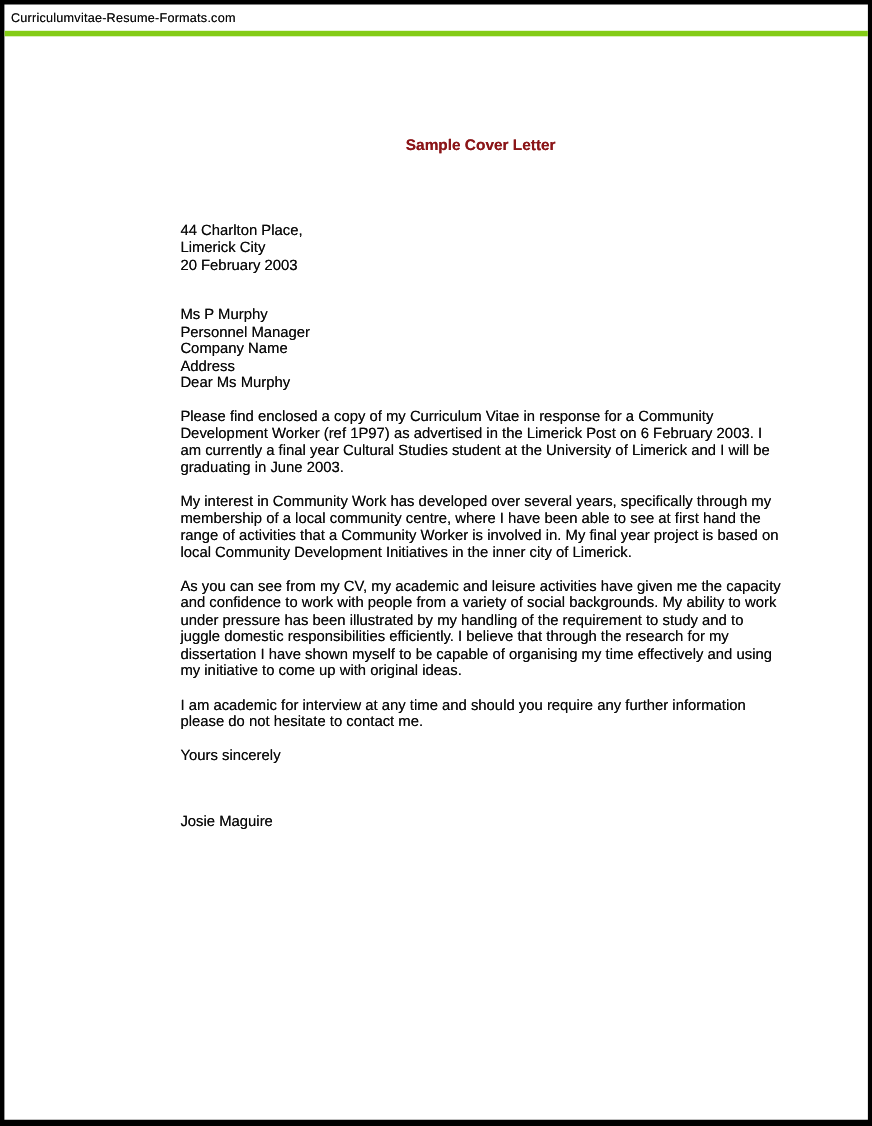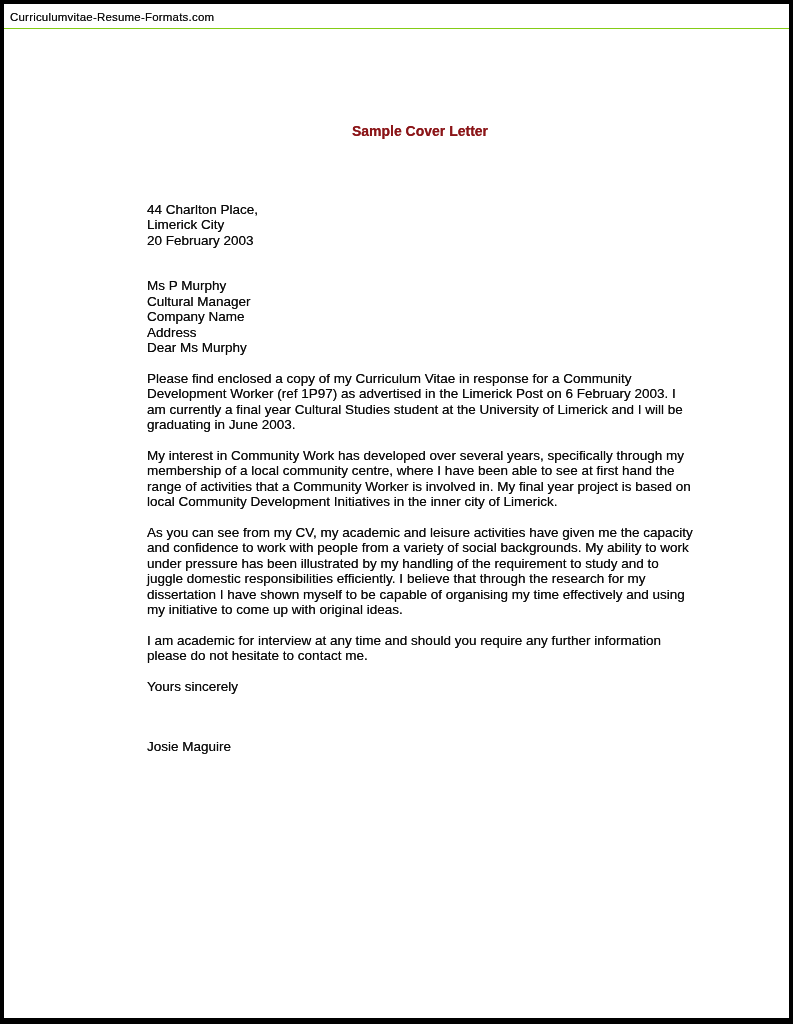--- a/index.html
+++ b/index.html
@@ -12,27 +12,27 @@
     border-bottom-width: 6px;
     background: #ffffff;
     font-family: "Liberation Sans", sans-serif;
     color: #0a0a0a;
     overflow: hidden;
   }
   .site-header {
     padding: 6px 8px 4px 6px;
     font-size: 11.5px;
     line-height: 14px;
-    border-bottom: 1px solid #84cc16;
+    border-bottom: 5px solid #84cc16;
     letter-spacing: 0.2px;
     text-shadow: 0 0 0.5px rgba(0,0,0,0.7);
   }
   .letter {
     position: absolute;
-    left: 143px;
+    left: 160px;
     top: 26px;
     width: 546px;
     font-size: 13.5px;
     line-height: 15.5px;
     text-shadow: 0 0 0.6px rgba(0,0,0,0.75);
   }
   .title {
     margin: 94px 0 0 0;
     text-align: center;
     font-size: 14px;
@@ -62,21 +62,21 @@
     <div class="title">Sample Cover Letter</div>
 
     <div class="sender">
       <span class="line">44 Charlton Place,</span>
       <span class="line">Limerick City</span>
       <span class="line">20 February 2003</span>
     </div>
 
     <div class="recipient">
       <span class="line">Ms P Murphy</span>
-      <span class="line">Cultural Manager</span>
+      <span class="line">Personnel Manager</span>
       <span class="line">Company Name</span>
       <span class="line">Address</span>
     </div>
 
     <div class="salutation">Dear Ms Murphy</div>
 
     <p class="para">Please find enclosed a copy of my Curriculum Vitae in response for a Community Development Worker (ref 1P97) as advertised in the Limerick Post on 6 February 2003.  I am currently a final year Cultural Studies student at the University of Limerick and I will be graduating in June 2003.</p>
     <p class="para">My interest in Community Work has developed over several years, specifically through my membership of a local community centre, where I have been able to see at first hand the range of activities that a Community Worker is involved in.  My final year project is based on local Community Development Initiatives in the inner city of Limerick.</p>
     <p class="para">As you can see from my CV, my academic and leisure activities have given me the capacity and confidence to work with people from a variety of social backgrounds. My ability to work under pressure has been illustrated by my handling of the requirement to study and to juggle domestic responsibilities efficiently. I believe that through the research for my dissertation I have shown myself to be capable of organising my time effectively and using my initiative to come up with original ideas.</p>
     <p class="para">I am academic for interview at any time and should you require any further information please do not hesitate to contact me.</p>

